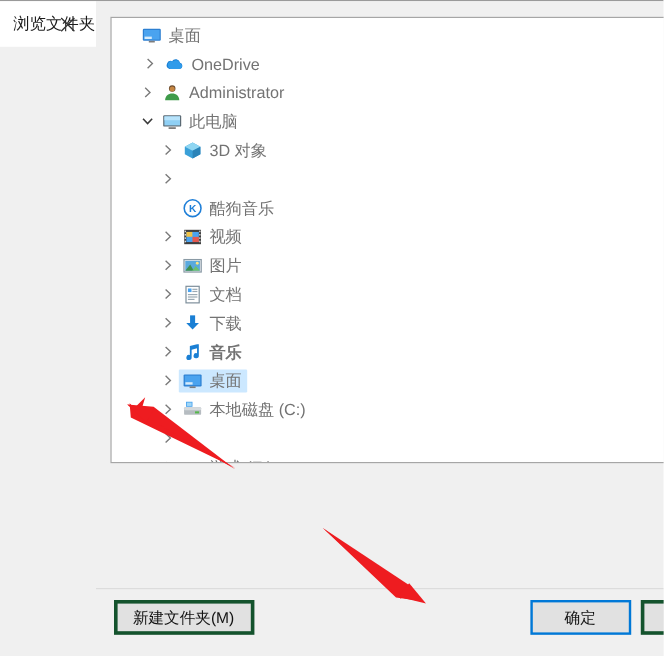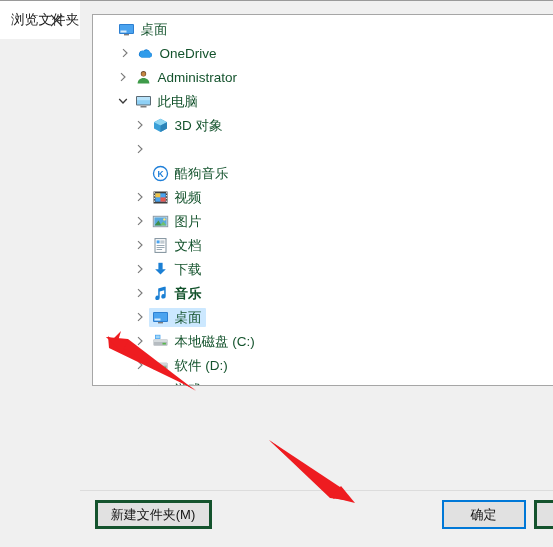--- a/index.html
+++ b/index.html
@@ -116,21 +116,21 @@
     min-width: 20px;
     height: 17px;
     display: flex;
     align-items: center;
     justify-content: center;
     margin-right: 4px;
   }
   .ico svg { display: block; }
   .lbl {
     font-size: 13.5px;
-    color: #14532d;
+    color: #737373;
     line-height: 17px;
   }
 
   
   #tree-scrollbar {
     width: 17px;
     min-width: 17px;
     background: #f7f7f7;
     border-left: 1px solid #e6e6e6;
     display: flex;
@@ -478,30 +478,20 @@
                 </svg>
               </span>
               <span class="lbl">本地磁盘 (C:)</span>
             </span>
           </div>
           <div class="tree-row" style="padding-left: 39px;">
             <span class="chev">
               <svg width="8" height="10" viewBox="0 0 8 10">
                 <path d="M2 1.2 L6 5 L2 8.8" stroke="#7a7a7a" stroke-width="1.15" fill="none"></path>
               </svg>
-            </span>
-            <span class="row-inner">
-              <span class="ico">
-                <svg width="17" height="17" viewBox="0 0 17 17">
-                  <rect x="1.4" y="5.8" width="14.2" height="6.9" rx="1" fill="#b0b6bb"></rect>
-                  <rect x="1.4" y="5.8" width="14.2" height="2.8" rx="1" fill="#d2d7da"></rect>
-                  <rect x="10.5" y="9.6" width="3.4" height="1.8" fill="#56b84b"></rect>
-                </svg>
-              </span>
-              <span class="lbl">软件 (D:)</span>
             </span>
           </div>
           <div class="tree-row" style="padding-left: 39px;">
             <span class="chev">
               <svg width="8" height="10" viewBox="0 0 8 10">
                 <path d="M2 1.2 L6 5 L2 8.8" stroke="#7a7a7a" stroke-width="1.15" fill="none"></path>
               </svg>
             </span>
             <span class="row-inner">
               <span class="ico">

